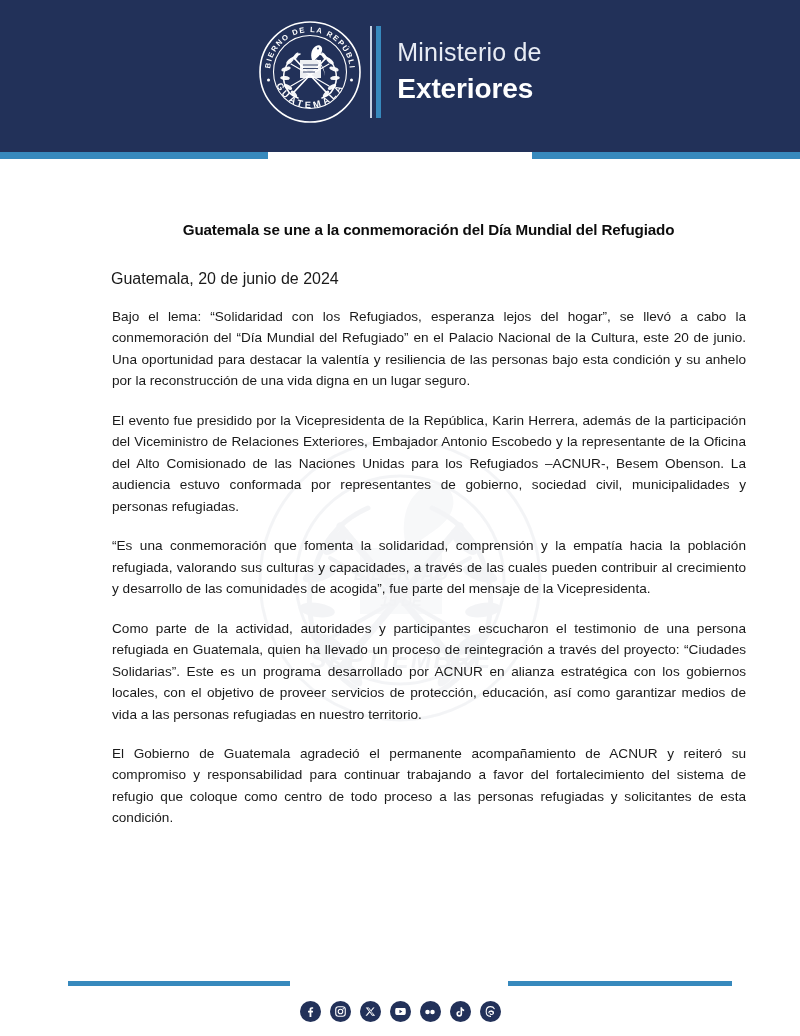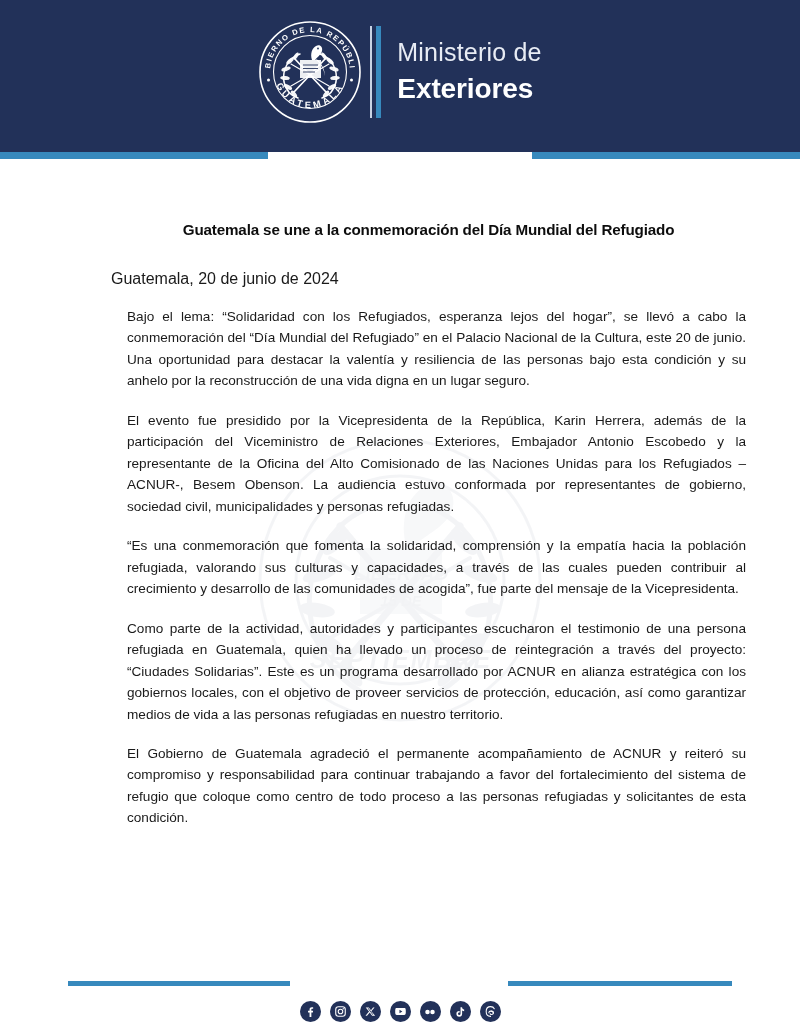--- a/index.html
+++ b/index.html
@@ -131,21 +131,21 @@
   }
   .doc-date {
     font-size: 16px;
     margin: 32px 0 0 0;
     color: #1a1a1a;
   }
   .para {
     font-size: 13.6px;
     line-height: 1.58;
     text-align: justify;
-    margin: 18px 0 0 16px;
+    margin: 18px 0 0 1px;
     color: #1a1a1a;
     hyphens: none;
   }
   .para:first-of-type { margin-top: 20px; }
 
   
   .footer {
     position: absolute;
     left: 0;
     bottom: 0;

